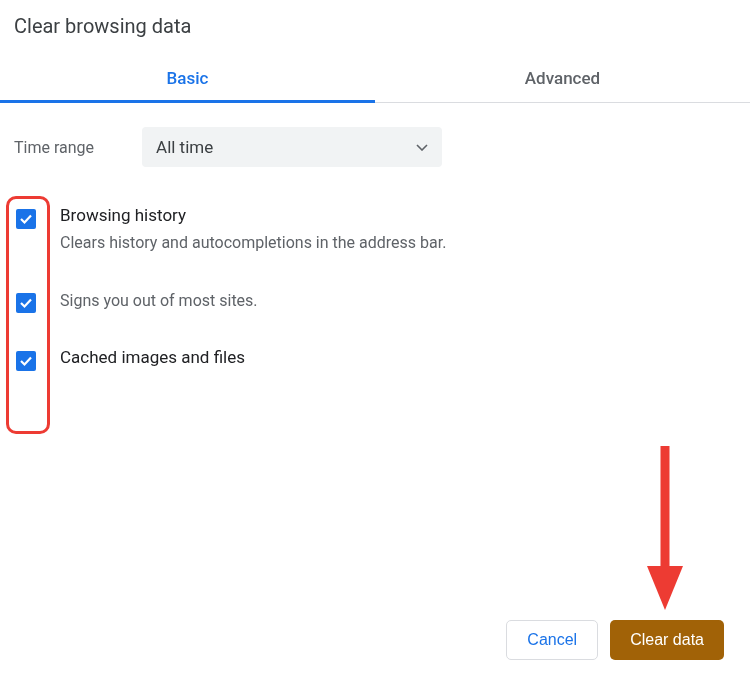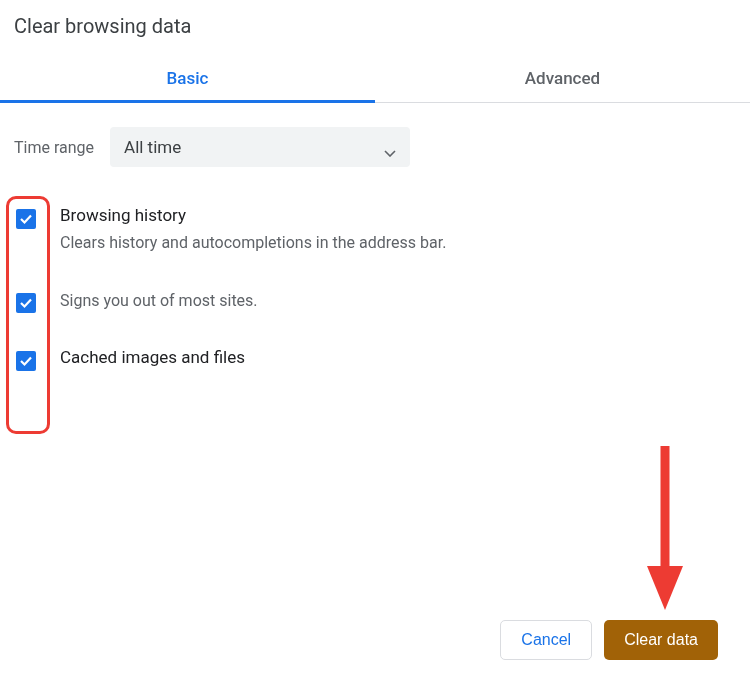--- a/index.html
+++ b/index.html
@@ -47,28 +47,29 @@
       gap: 16px;
       padding: 24px 14px 20px 14px;
     }
     .time-range-label {
       font-size: 16px;
       color: #5f6368;
     }
     .time-range-select {
       flex: 0 0 300px;
       display: flex;
-      align-items: flex-end;
+      align-items: center;
       justify-content: space-between;
       background: #f1f3f4;
       color: #3c4043;
       font-size: 17px;
       padding: 10px 14px;
       border-radius: 4px;
       cursor: pointer;
+      margin-left: 32px;
     }
     .dropdown-icon svg { display: block; }
     .options {
       padding: 8px 14px 0 7px;
     }
     .option-row {
       display: flex;
       gap: 24px;
       padding: 8px 0 24px 0;
     }
@@ -108,21 +109,21 @@
       pointer-events: none;
     }
     .annot-arrow {
       position: absolute;
       left: 644px;
       top: 442px;
       pointer-events: none;
     }
     .footer {
       position: absolute;
-      right: 32px;
+      right: 26px;
       bottom: 24px;
       display: flex;
       gap: 12px;
     }
     .btn {
       font-size: 16px;
       font-weight: 500;
       padding: 10px 20px;
       border-radius: 5px;
       cursor: pointer;

